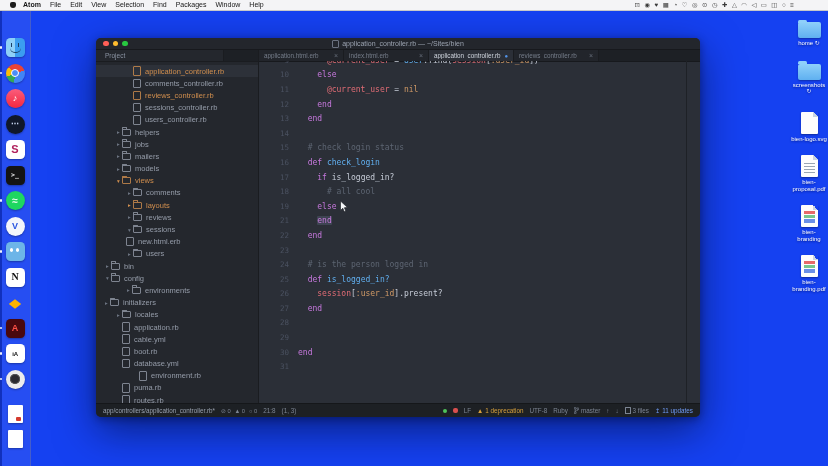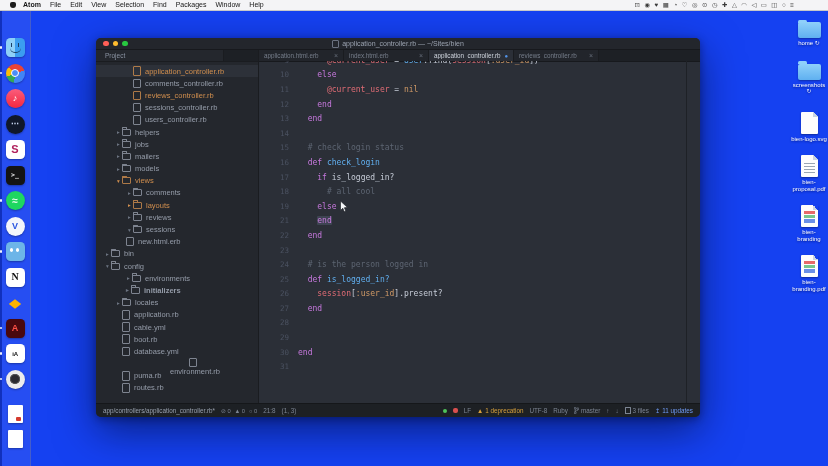--- a/index.html
+++ b/index.html
@@ -319,36 +319,41 @@
           <div class="tree-row" style="padding-left: 30px;">
             <span class="arrow">▾</span>
             <span class="t-ico folder"></span>
             <span class="t-label">sessions</span>
           </div>
           <div class="tree-row" style="padding-left: 23px;">
             <span class="arrow"></span>
             <span class="t-ico file"></span>
             <span class="t-label">new.html.erb</span>
           </div>
+          <div class="tree-row" style="padding-left: 30px;">
+            <span class="arrow">▸</span>
+            <span class="t-ico folder"></span>
+            <span class="t-label">users</span>
+          </div>
           <div class="tree-row" style="padding-left: 8px;">
             <span class="arrow">▸</span>
             <span class="t-ico folder"></span>
             <span class="t-label">bin</span>
           </div>
           <div class="tree-row" style="padding-left: 8px;">
             <span class="arrow">▾</span>
             <span class="t-ico folder"></span>
             <span class="t-label">config</span>
           </div>
           <div class="tree-row" style="padding-left: 29px;">
             <span class="arrow">▸</span>
             <span class="t-ico folder"></span>
             <span class="t-label">environments</span>
           </div>
-          <div class="tree-row" style="padding-left: 28px; font-weight: bold;">
+          <div class="tree-row" style="padding-left: 7px;">
             <span class="arrow">▸</span>
             <span class="t-ico folder"></span>
             <span class="t-label">initializers</span>
           </div>
           <div class="tree-row" style="padding-left: 19px;">
             <span class="arrow">▸</span>
             <span class="t-ico folder"></span>
             <span class="t-label">locales</span>
           </div>
           <div class="tree-row" style="padding-left: 19px;">
@@ -364,21 +369,21 @@
           <div class="tree-row" style="padding-left: 19px;">
             <span class="arrow"></span>
             <span class="t-ico file"></span>
             <span class="t-label">boot.rb</span>
           </div>
           <div class="tree-row" style="padding-left: 19px;">
             <span class="arrow"></span>
             <span class="t-ico file"></span>
             <span class="t-label">database.yml</span>
           </div>
-          <div class="tree-row" style="padding-left: 36px; flex-direction: column;">
+          <div class="tree-row" style="padding-left: 36px;">
             <span class="arrow"></span>
             <span class="t-ico file"></span>
             <span class="t-label">environment.rb</span>
           </div>
           <div class="tree-row" style="padding-left: 19px;">
             <span class="arrow"></span>
             <span class="t-ico file"></span>
             <span class="t-label">puma.rb</span>
           </div>
           <div class="tree-row" style="padding-left: 19px;">

